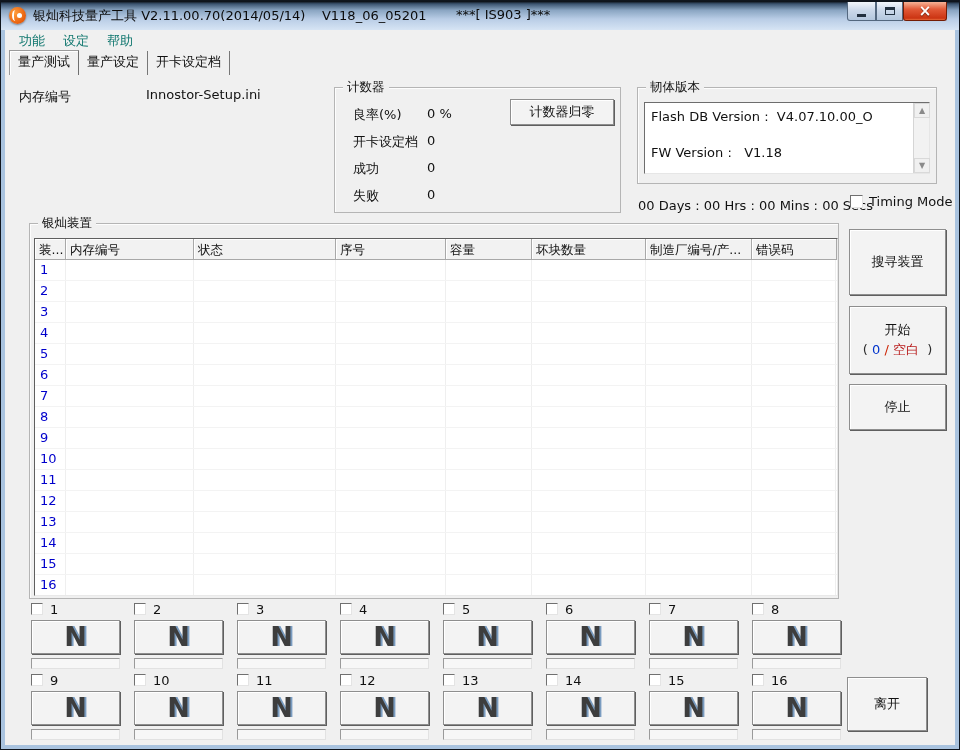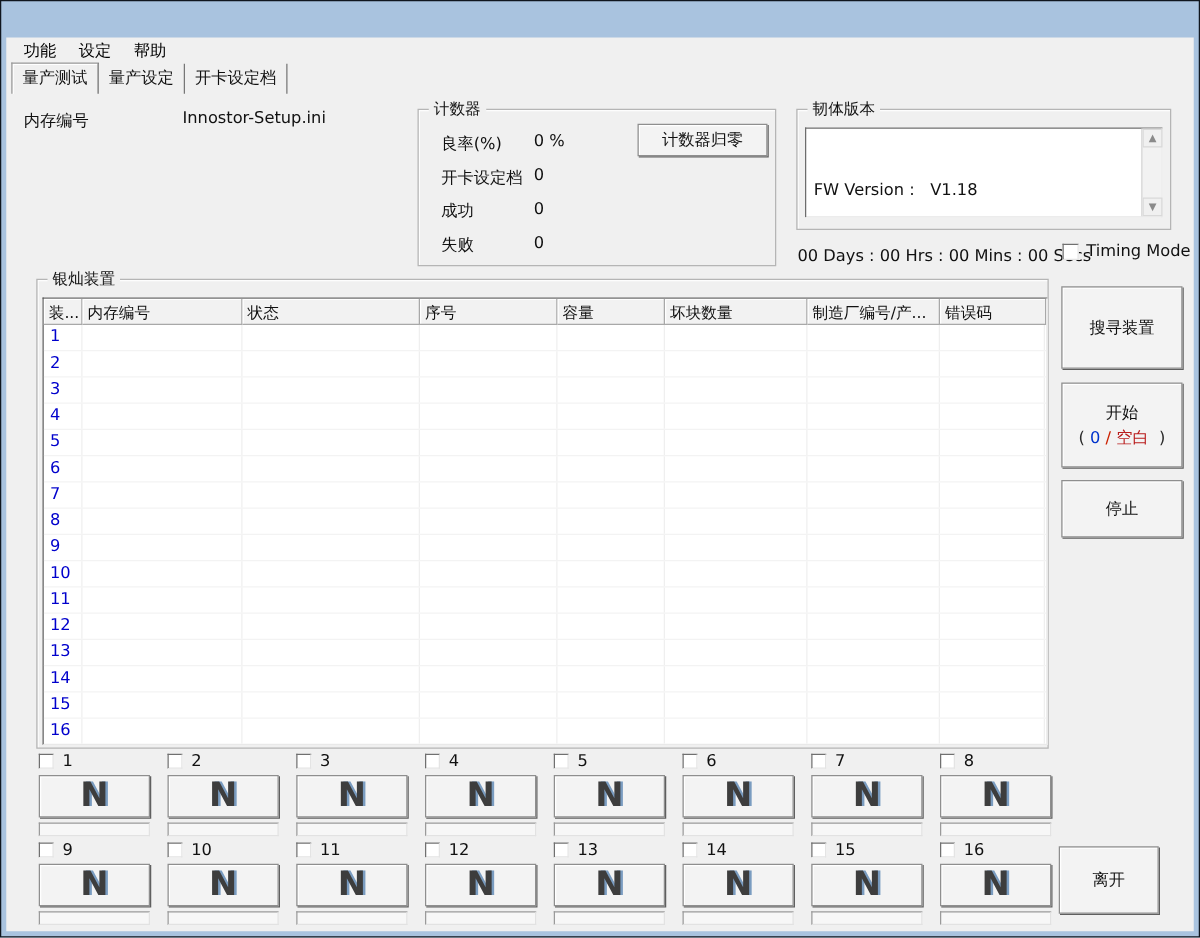--- a/index.html
+++ b/index.html
@@ -29,21 +29,21 @@
   .win-btn.close { width:44px; background:linear-gradient(#f6b397,#e25a38 40%,#cb3412 90%,#e86b3c);
     border-color:#731c05; border-radius:0 0 3px 3px; }
   .glyph-min { width:9px; height:3px; background:#22303f; margin-top:8px; }
   .glyph-max { width:10px; height:8px; border:1px solid #22303f; border-top-width:3px; background:transparent; }
   .glyph-close { color:#fff; font-size:15px; font-weight:bold; line-height:15px;
     text-shadow:0 1px 1px rgba(0,0,0,.5); }
   
   .client { position:absolute; top:29px; left:4px; right:4px; bottom:4px; background:#f0f0f0; }
   .menubar { position:absolute; left:0; top:0; right:0; height:22px; display:flex;
     align-items:center; padding-left:5px; }
-  .menu-item { font-size:13px; color:#000000; padding:2px 9px; }
+  .menu-item { font-size:13px; color:#0f766e; padding:2px 9px; }
   .tabbar { position:absolute; left:4px; top:23px; display:flex; height:22px; align-items:flex-end; }
   .tab { font-size:13px; color:#111; padding:2px 8px 4px; border-right:1px solid #777;
     white-space:nowrap; }
   .tab.active { border:1px solid #9a9a9a; border-right-color:#6f6f6f; border-bottom:none;
     box-shadow:inset 1px 1px 0 #fff; background:#f0f0f0; }
   .static-label { position:absolute; font-size:13px; color:#111; white-space:pre; }
   
   .groupbox { position:absolute; border:1px solid #b5b5b5;
     box-shadow:inset 1px 1px 0 #fdfdfd; }
   .groupbox > .gb-title { position:absolute; top:-8px; left:8px; background:#f0f0f0;
@@ -101,20 +101,39 @@
     line-height:30px; }
   .slot-strip { height:11px; margin-top:4px; background:#f7f7f7;
     border:1px solid; border-color:#9a9a9a #e2e2e2 #e2e2e2 #9a9a9a; }
   .exit-btn { position:absolute; left:842px; top:647px; width:80px; height:54px; }
 </style>
 </head>
 <body>
 
 <div class="window">
 
+  <div class="titlebar">
+    <div class="app-icon">
+      <i class="logo-ring"></i>
+      <i class="logo-dot"></i>
+    </div>
+    <div class="title-text">银灿科技量产工具 V2.11.00.70(2014/05/14)    V118_06_05201</div>
+    <div class="title-center">***[ IS903 ]***</div>
+    <div class="win-controls">
+      <div class="win-btn min">
+        <span class="glyph-min"></span>
+      </div>
+      <div class="win-btn max">
+        <span class="glyph-max"></span>
+      </div>
+      <div class="win-btn close">
+        <span class="glyph-close">×</span>
+      </div>
+    </div>
+  </div>
 
   <div class="client">
 
     <div class="menubar">
       <span class="menu-item">功能</span>
       <span class="menu-item">设定</span>
       <span class="menu-item">帮助</span>
     </div>
 
     <div class="tabbar">
@@ -135,20 +154,21 @@
       <span class="cnt-row" style="top:72px;">成功</span>
       <span class="cnt-val" style="top:72px;">0</span>
       <span class="cnt-row" style="top:99px;">失败</span>
       <span class="cnt-val" style="top:99px;">0</span>
       <button class="btn reset-btn">计数器归零</button>
     </div>
 
     <div class="groupbox" style="left:632px; top:57px; width:300px; height:97px;">
       <span class="gb-title">韧体版本</span>
       <div class="listbox">
+        <div class="lb-line" style="top:6px;">Flash DB Version :  V4.07.10.00_O</div>
         <div class="lb-line" style="top:42px;">FW Version :   V1.18</div>
         <div class="scrollbar">
           <div class="sb-arrow sb-up">▲</div>
           <div class="sb-arrow sb-down">▼</div>
         </div>
       </div>
     </div>
 
     <div class="static-label" style="left:633px; top:168px;">00 Days : 00 Hrs : 00 Mins : 00 Secs</div>
     <div class="check-wrap" style="left:845px; top:164px;">

